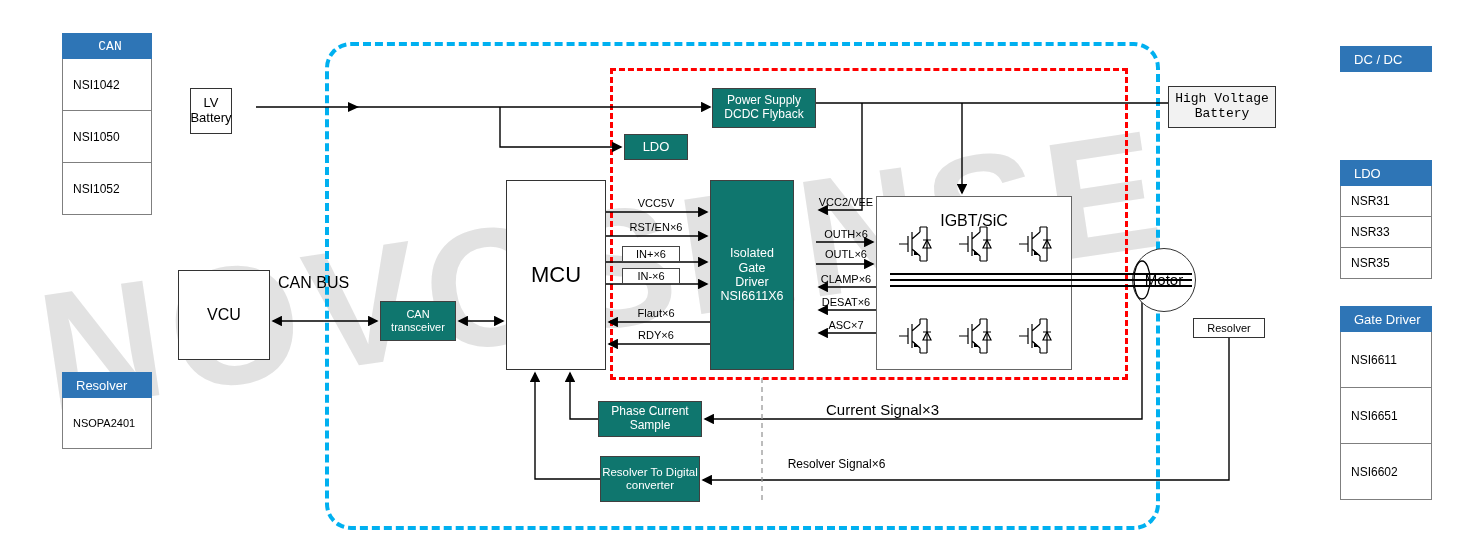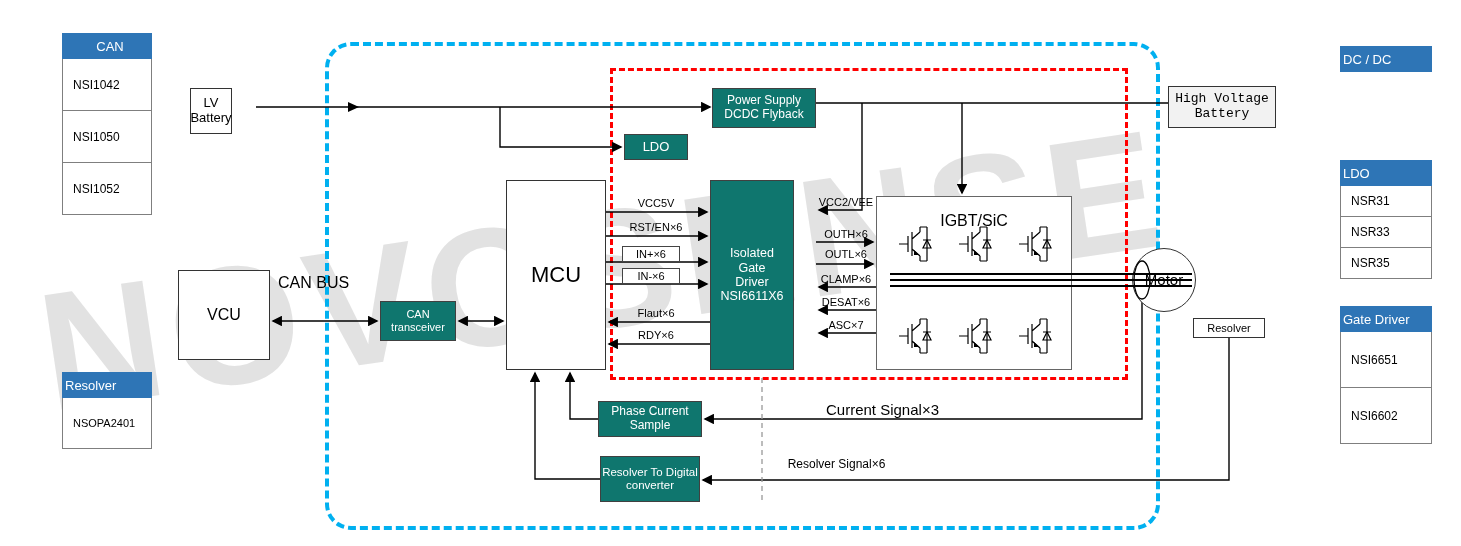--- a/index.html
+++ b/index.html
@@ -25,22 +25,22 @@
   .box { position:absolute; z-index:2; display:flex; align-items:center; justify-content:center;
     text-align:center; background:#fff; border:1px solid #333; font-size:13px; color:#000; line-height:1.15; }
   .blue { background:#0f766e; border:1px solid #404040; color:#fff; }
   .gray { background:#f2f2f2;font-family:Liberation Mono, monospace; }
 
   .sig { position:absolute; z-index:2; font-size:11px; color:#000; text-align:center; line-height:1.1; white-space:nowrap; }
   .sig.boxed { border:1px solid #444; background:#fff; display:flex; align-items:center; justify-content:center; }
 
   .panel { position:absolute; z-index:2; }
   .panel-h { background:#2e75b6; color:#fff; font-size:13px; height:26px;
-    display:flex; align-items:center; padding-left:2px; border:1px solid #2e75b6; }
-  .panel-h.center { justify-content:center; padding-left:6px; }
+    display:flex; align-items:center; padding-left:13px; border:1px solid #2e75b6; }
+  .panel-h.center { justify-content:center; padding-left:6px;font-family:Liberation Mono, monospace; }
   .panel-r { background:#fff; border:1px solid #7f7f7f; border-top:none;
     display:flex; align-items:center; padding-left:10px; font-size:12px; color:#000; }
   .panel-r.small { font-size:11px; }
 
   .mcu-text { font-size:22px; }
   .circle { border-radius:50%; }
 </style>
 </head>
 <body>
 
@@ -110,20 +110,21 @@
 
   <div class="panel" style="left:1340px;top:160px;width:92px">
     <div class="panel-h">LDO</div>
     <div class="panel-r" style="height:31px">NSR31</div>
     <div class="panel-r" style="height:31px">NSR33</div>
     <div class="panel-r" style="height:31px">NSR35</div>
   </div>
 
   <div class="panel" style="left:1340px;top:306px;width:92px">
     <div class="panel-h">Gate Driver</div>
+    <div class="panel-r" style="height:56px">NSI6611</div>
     <div class="panel-r" style="height:56px">NSI6651</div>
     <div class="panel-r" style="height:56px">NSI6602</div>
   </div>
 
   <div class="box" style="left:190px;top:88px;width:42px;height:46px">LV Battery</div>
   <div class="box" style="left:178px;top:270px;width:92px;height:90px;font-size:16px">VCU</div>
   <div class="sig" style="left:278px;top:274px;width:70px;font-size:16px">CAN BUS</div>
   <div class="box blue" style="left:380px;top:301px;width:76px;height:40px;font-size:11px">CAN transceiver</div>
   <div class="box" style="left:506px;top:180px;width:100px;height:190px">
     <span class="mcu-text">MCU</span>

